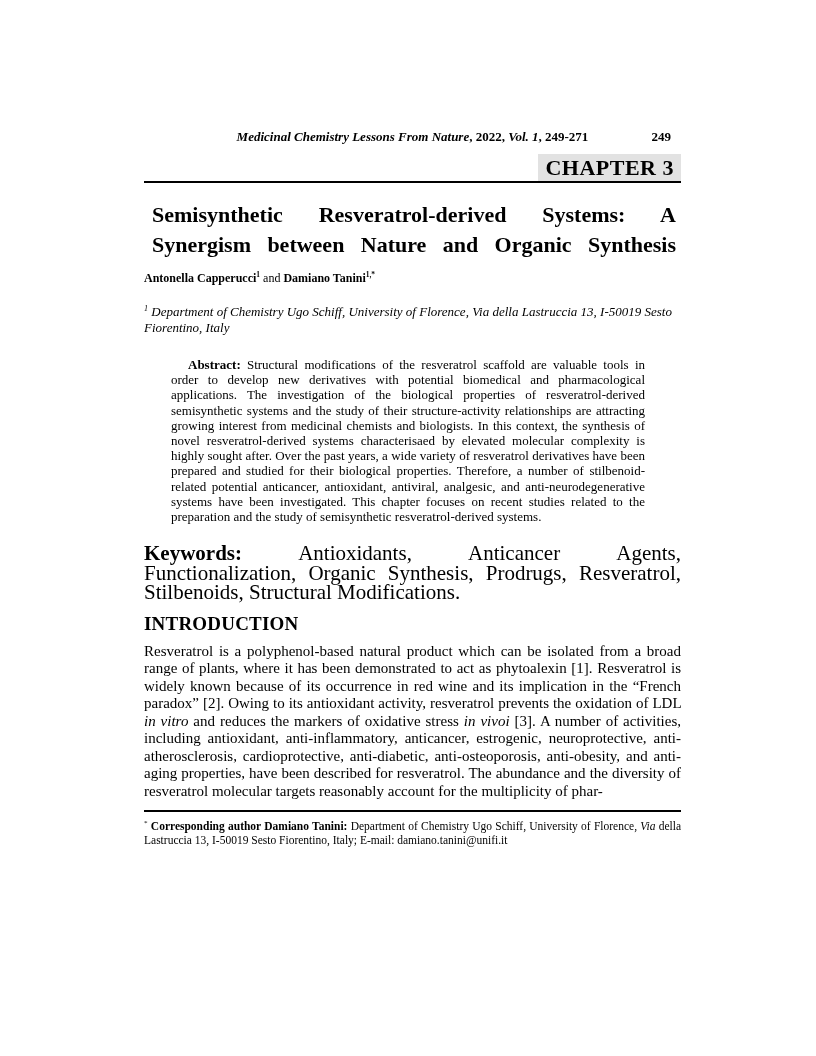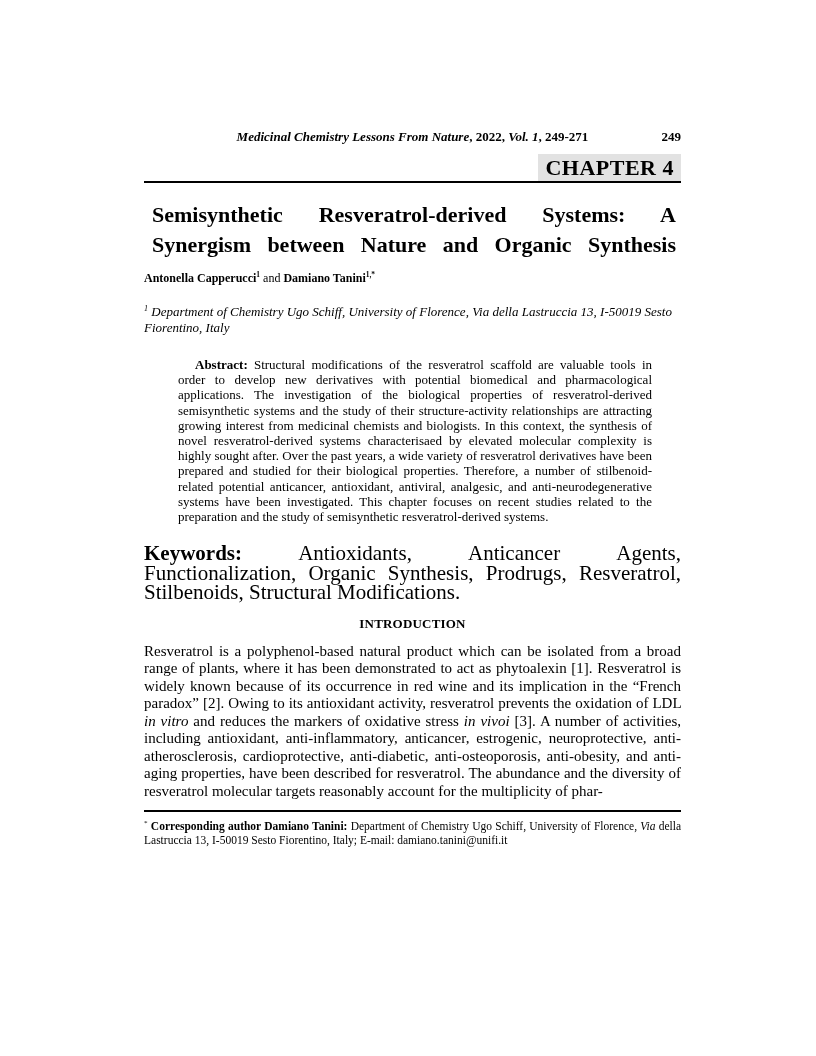--- a/index.html
+++ b/index.html
@@ -23,21 +23,21 @@
   .running-head {
     position: relative;
     margin-top: 129px;
     font-size: 13px;
     line-height: 15px;
     font-weight: bold;
     text-align: center;
   }
   .running-head .pagenum {
     position: absolute;
-    right: 0;
+    right: 10px;
     top: 0;
     font-weight: bold;
     font-style: normal;
   }
   
   .chapter-row {
     margin-top: 10px;
     text-align: right;
     border-bottom: 2px solid #000;
     line-height: 0;
@@ -73,44 +73,43 @@
   
   .affiliation {
     margin-top: 16px;
     font-size: 13px;
     line-height: 16px;
     font-style: italic;
   }
   
   .abstract {
     margin-top: 21px;
-    margin-left: 34px;
+    margin-left: 27px;
     width: 474px;
     font-size: 13px;
     line-height: 15.2px;
     text-align: justify;
     text-indent: 17px;
   }
   .abstract b { font-weight: bold; }
   
   .keywords {
     margin-top: 20px;
     font-size: 21px;
     line-height: 19.5px;
     text-align: justify;
   }
   .keywords b { font-weight: bold; }
   
   .section-heading {
     margin-top: 12px;
-    font-size: 13px;
+    font-size: 19px;
     font-weight: bold;
     line-height: 18px;
     letter-spacing: 0.2px;
-    text-align: center;
   }
   
   .body-para {
     margin-top: 10px;
     font-size: 15px;
     line-height: 17.5px;
     text-align: justify;
   }
   .body-para .it, .seg-i { font-style: italic; }
   .seg-b { font-weight: bold; }
@@ -141,21 +140,21 @@
 
 <div class="page">
   <div class="column">
 
     <div class="running-head">
       <span><span class="seg-i">Medicinal Chemistry Lessons From Nature</span><span>, 2022, </span><span class="seg-i">Vol. 1</span><span>, 249-271</span></span>
       <span class="pagenum">249</span>
     </div>
 
     <div class="chapter-row">
-      <span class="chapter-badge">CHAPTER 4</span>
+      <span class="chapter-badge">CHAPTER 3</span>
     </div>
 
     <h1 class="chapter-title">Semisynthetic Resveratrol-derived Systems: A Synergism between Nature and Organic Synthesis</h1>
 
     <div class="authors">
       <span class="name">Antonella Capperucci</span><sup class="name">1</sup><span> and </span><span class="name">Damiano Tanini</span><sup class="name">1,*</sup>
     </div>
 
     <div class="affiliation">
       <sup>1</sup><span> Department of Chemistry Ugo Schiff, University of Florence, Via della Lastruccia 13, I-50019 Sesto Fiorentino, Italy</span>

